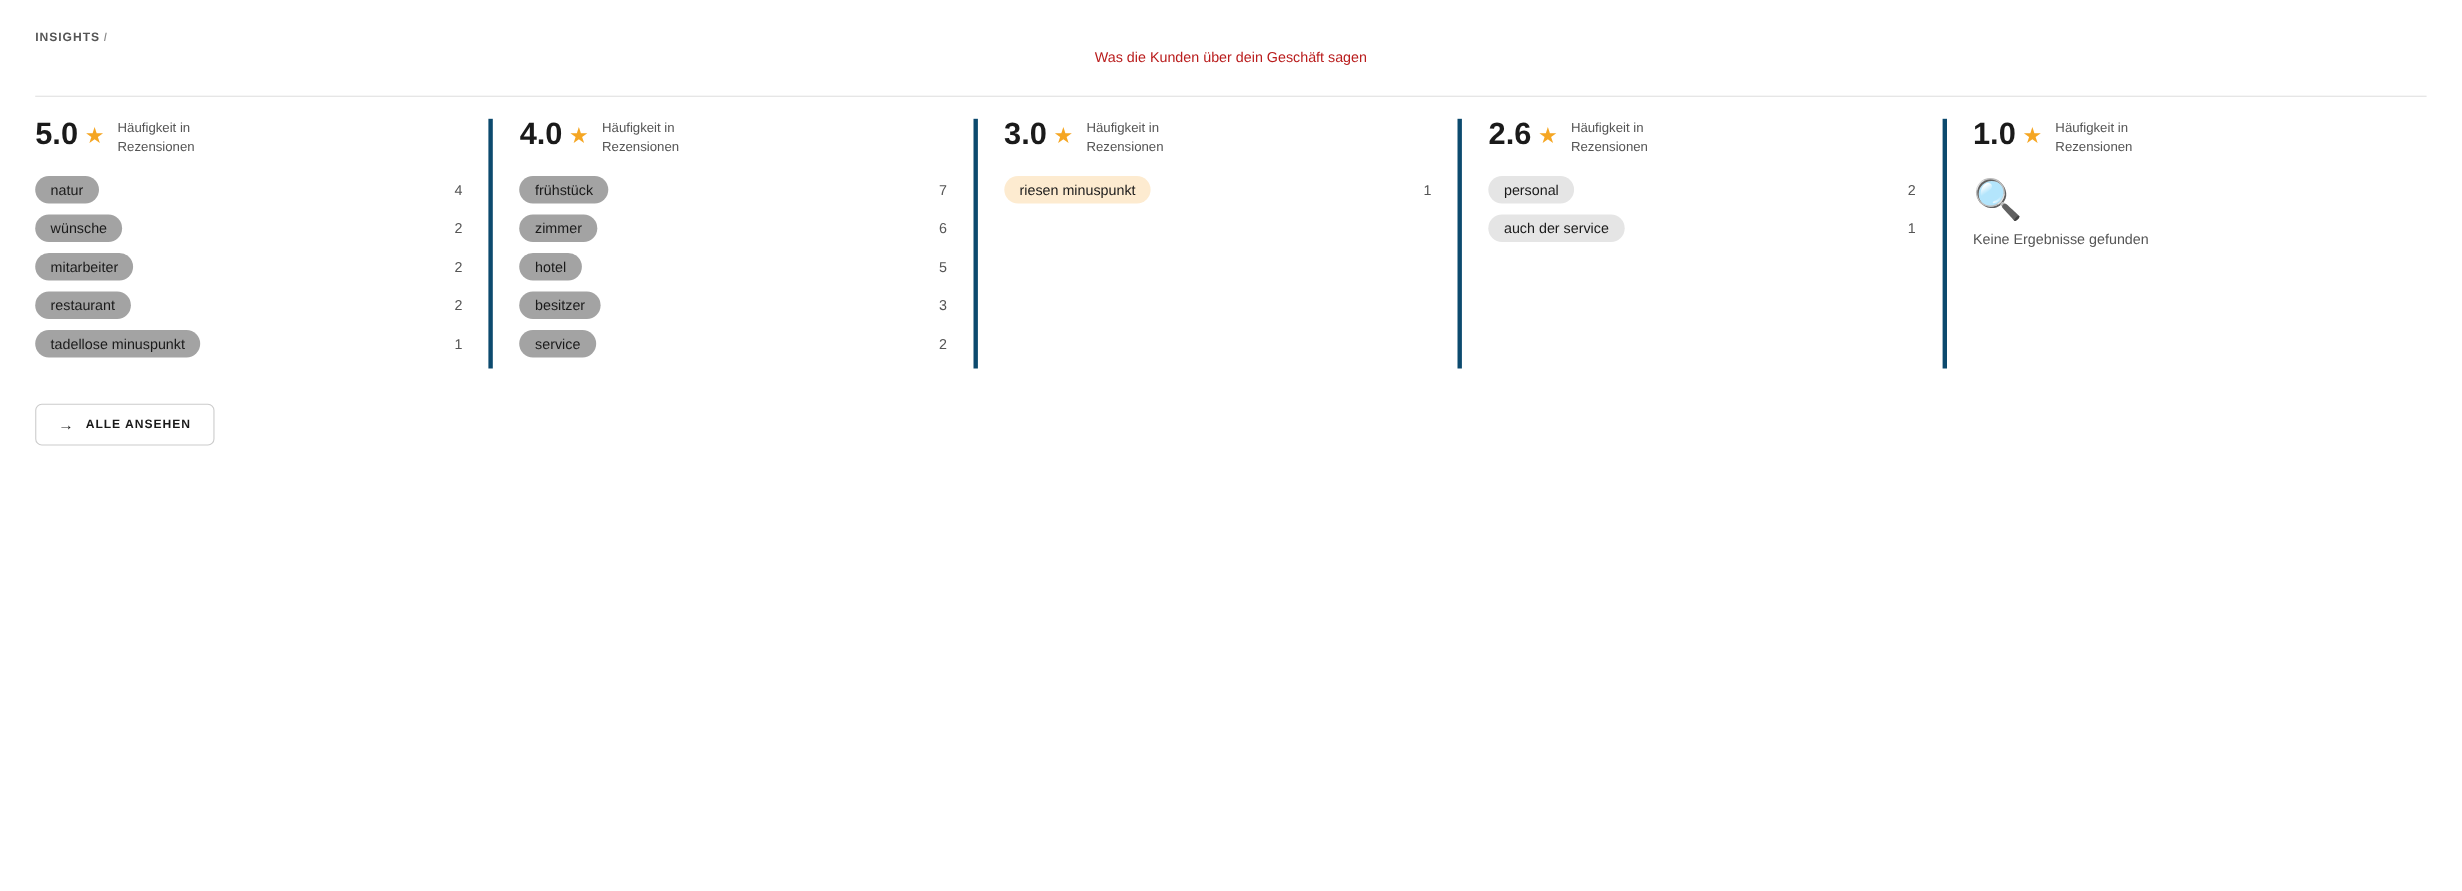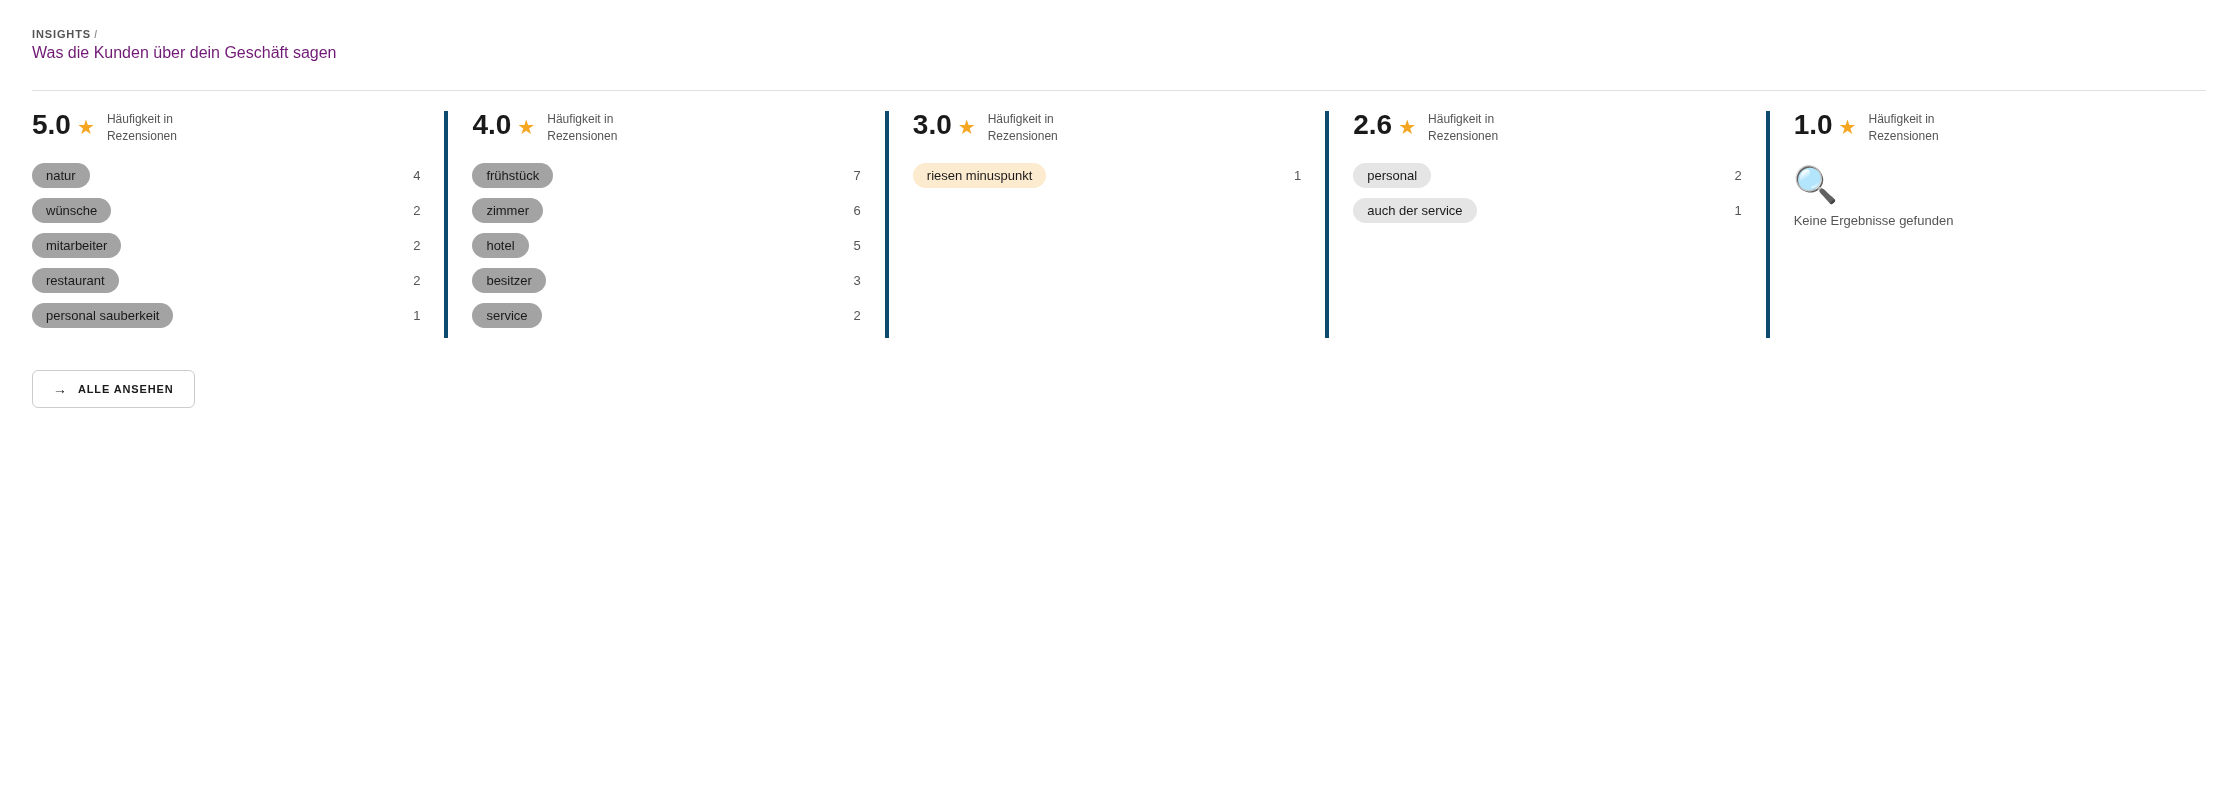--- a/index.html
+++ b/index.html
@@ -19,24 +19,25 @@
       margin-bottom: 4px;
     }
     .insights-label .info-icon {
       font-style: italic;
       font-weight: 400;
       font-size: 11px;
       color: #888;
       margin-left: 3px;
     }
     .main-heading {
-      font-size: 16px;
+      font-size: 13px;
       font-weight: 400;
-      color: #701a75;
+      color: #b91c1c;
       margin-bottom: 28px;
+      text-align: center;
     }
     .columns-container {
       display: flex;
       flex-direction: row;
       gap: 0;
       border-top: 1px solid #e0e0e0;
       padding-top: 20px;
       margin-bottom: 32px;
     }
     .rating-column {
@@ -173,21 +174,21 @@
         </div>
         <div class="tag-row">
           <span class="tag tag-green">mitarbeiter</span>
           <span class="tag-count">2</span>
         </div>
         <div class="tag-row">
           <span class="tag tag-green">restaurant</span>
           <span class="tag-count">2</span>
         </div>
         <div class="tag-row">
-          <span class="tag tag-green">personal sauberkeit</span>
+          <span class="tag tag-green">tadellose minuspunkt</span>
           <span class="tag-count">1</span>
         </div>
       </div>
       <div class="rating-column">
         <div class="rating-header">
           <div class="rating-star-group">
             <span class="rating-number">4.0</span>
             <span class="star-icon">★</span>
           </div>
           <span class="frequency-label">Häufigkeit in<br>Rezensionen</span>

